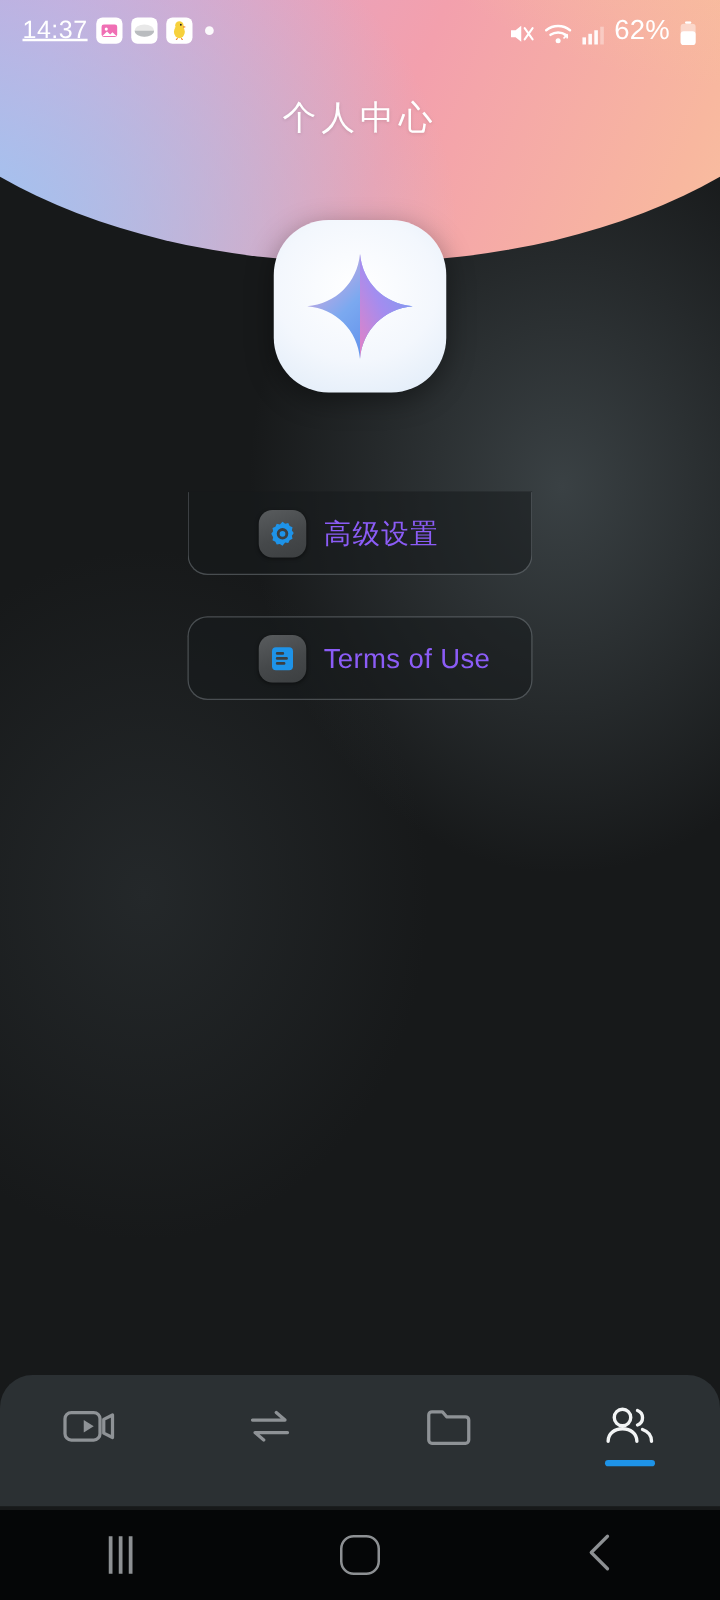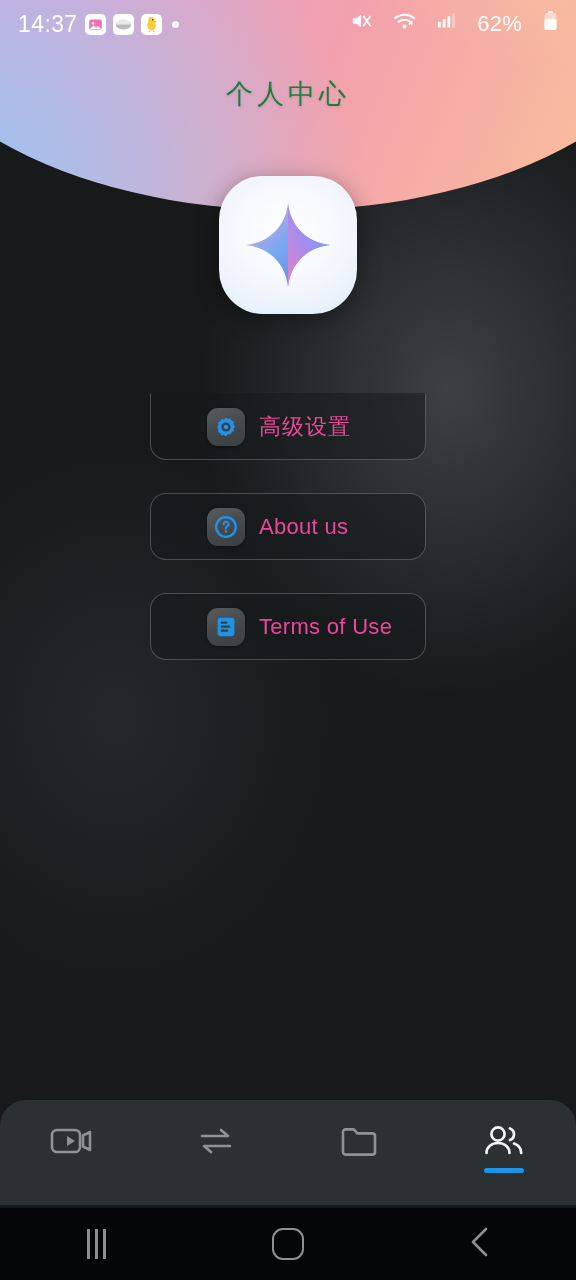--- a/index.html
+++ b/index.html
@@ -37,46 +37,47 @@
   
   .statusbar {
     position:absolute; top:0; left:0;
     width:576px; height:48px;
     display:flex; align-items:center;
     padding:0 18px;
     z-index:5;
   }
   .sb-left { display:flex; align-items:center; gap:7px; }
   .sb-time {
-    color:#fff; font-size:23px; letter-spacing:.4px;
+    color:#fff; font-size:20px; letter-spacing:.4px;
     font-family:"Liberation Sans", sans-serif;
+    text-decoration:underline;
   }
   .sb-chip {
     width:21px; height:21px; border-radius:5px;
     background:#fff;
     display:flex; align-items:center; justify-content:center;
     font-size:13px; line-height:1;
   }
   .sb-dot {
     width:7px; height:7px; border-radius:50%;
     background:#ffffff; opacity:.92; margin-left:3px;
   }
   .sb-right {
     margin-left:auto;
-    display:flex; align-items:flex-start; gap:21px;
+    display:flex; align-items:flex-end; gap:7px;
   }
   .sb-right svg { display:block; }
   .sb-batt {
     color:#fff; font-size:22px; letter-spacing:.2px;
   }
 
   .page-title {
     position:absolute; top:76px; left:0; width:576px;
     text-align:center;
-    color:#15803d;
+    color:#ffffff;
     font-size:27px; letter-spacing:4px;
     font-weight:400;
     text-shadow:0 1px 3px rgba(0,0,0,.13);
     z-index:6;
   }
 
   
   .body-glow {
     position:absolute; left:0; top:140px;
     width:576px; height:960px;
@@ -127,21 +128,21 @@
     width:38px; height:38px;
     border-radius:11px;
     background:linear-gradient(160deg,#595c5e 0%,#45484a 55%,#3c3f41 100%);
     display:flex; align-items:center; justify-content:center;
     flex:0 0 auto;
     box-shadow:0 1px 3px rgba(0,0,0,.4);
   }
   .mi-icon svg { display:block; }
   .mi-label {
     margin-left:14px;
-    color:#ec4899;
+    color:#8b5cf6;
     font-size:22px;
     letter-spacing:.3px;
     white-space:nowrap;
   }
   .mi-label.cjk { letter-spacing:1px; }
 
   
   .tabbar {
     position:absolute;
     left:0; top:1100px;
@@ -298,31 +299,20 @@
         <svg width="24" height="24" viewBox="0 0 24 24">
           <path d="M12 2.4l2.1 1.5 2.5-.5 1.1 2.3 2.3 1.1-.5 2.5 1.5 2.1-1.5 2.1.5 2.5-2.3 1.1-1.1 2.3-2.5-.5L12 21.6l-2.1-1.5-2.5.5-1.1-2.3-2.3-1.1.5-2.5L3 12l1.5-2.1-.5-2.5 2.3-1.1 1.1-2.3 2.5.5z" fill="#1e93e8"></path>
           <circle cx="12" cy="12" r="4.6" fill="#3c3f41"></circle>
           <circle cx="12" cy="12" r="2.3" fill="#1e93e8"></circle>
         </svg>
       </span>
       <span class="mi-label cjk">高级设置</span>
     </div>
 
 
-    <div class="menu-item">
-      <span class="mi-icon">
-        <svg width="24" height="24" viewBox="0 0 24 24">
-          <path d="M12 2.2a9.8 9.8 0 1 1-7 16.7" stroke="#1e93e8" stroke-width="2.4" fill="none" stroke-linecap="round"></path>
-          <path d="M12 2.2a9.8 9.8 0 0 0-7 16.7" stroke="#1e93e8" stroke-width="2.4" fill="none" stroke-linecap="round"></path>
-          <path d="M9.7 9.2a2.4 2.4 0 1 1 3.2 2.3c-.7.3-1 .9-1 1.7v.5" stroke="#1e93e8" stroke-width="2" fill="none" stroke-linecap="round"></path>
-          <circle cx="11.9" cy="16.6" r="1.25" fill="#1e93e8"></circle>
-        </svg>
-      </span>
-      <span class="mi-label">About us</span>
-    </div>
 
 
     <div class="menu-item">
       <span class="mi-icon">
         <svg width="24" height="24" viewBox="0 0 24 24">
           <rect x="3.6" y="2.8" width="16.8" height="18.4" rx="3.2" fill="#1e93e8"></rect>
           <rect x="6.7" y="6.6" width="6.6" height="2.1" rx="1" fill="#3c3f41"></rect>
           <rect x="6.7" y="10.6" width="9.6" height="2.1" rx="1" fill="#3c3f41"></rect>
           <rect x="6.7" y="14.6" width="7.6" height="2.1" rx="1" fill="#3c3f41"></rect>
         </svg>

